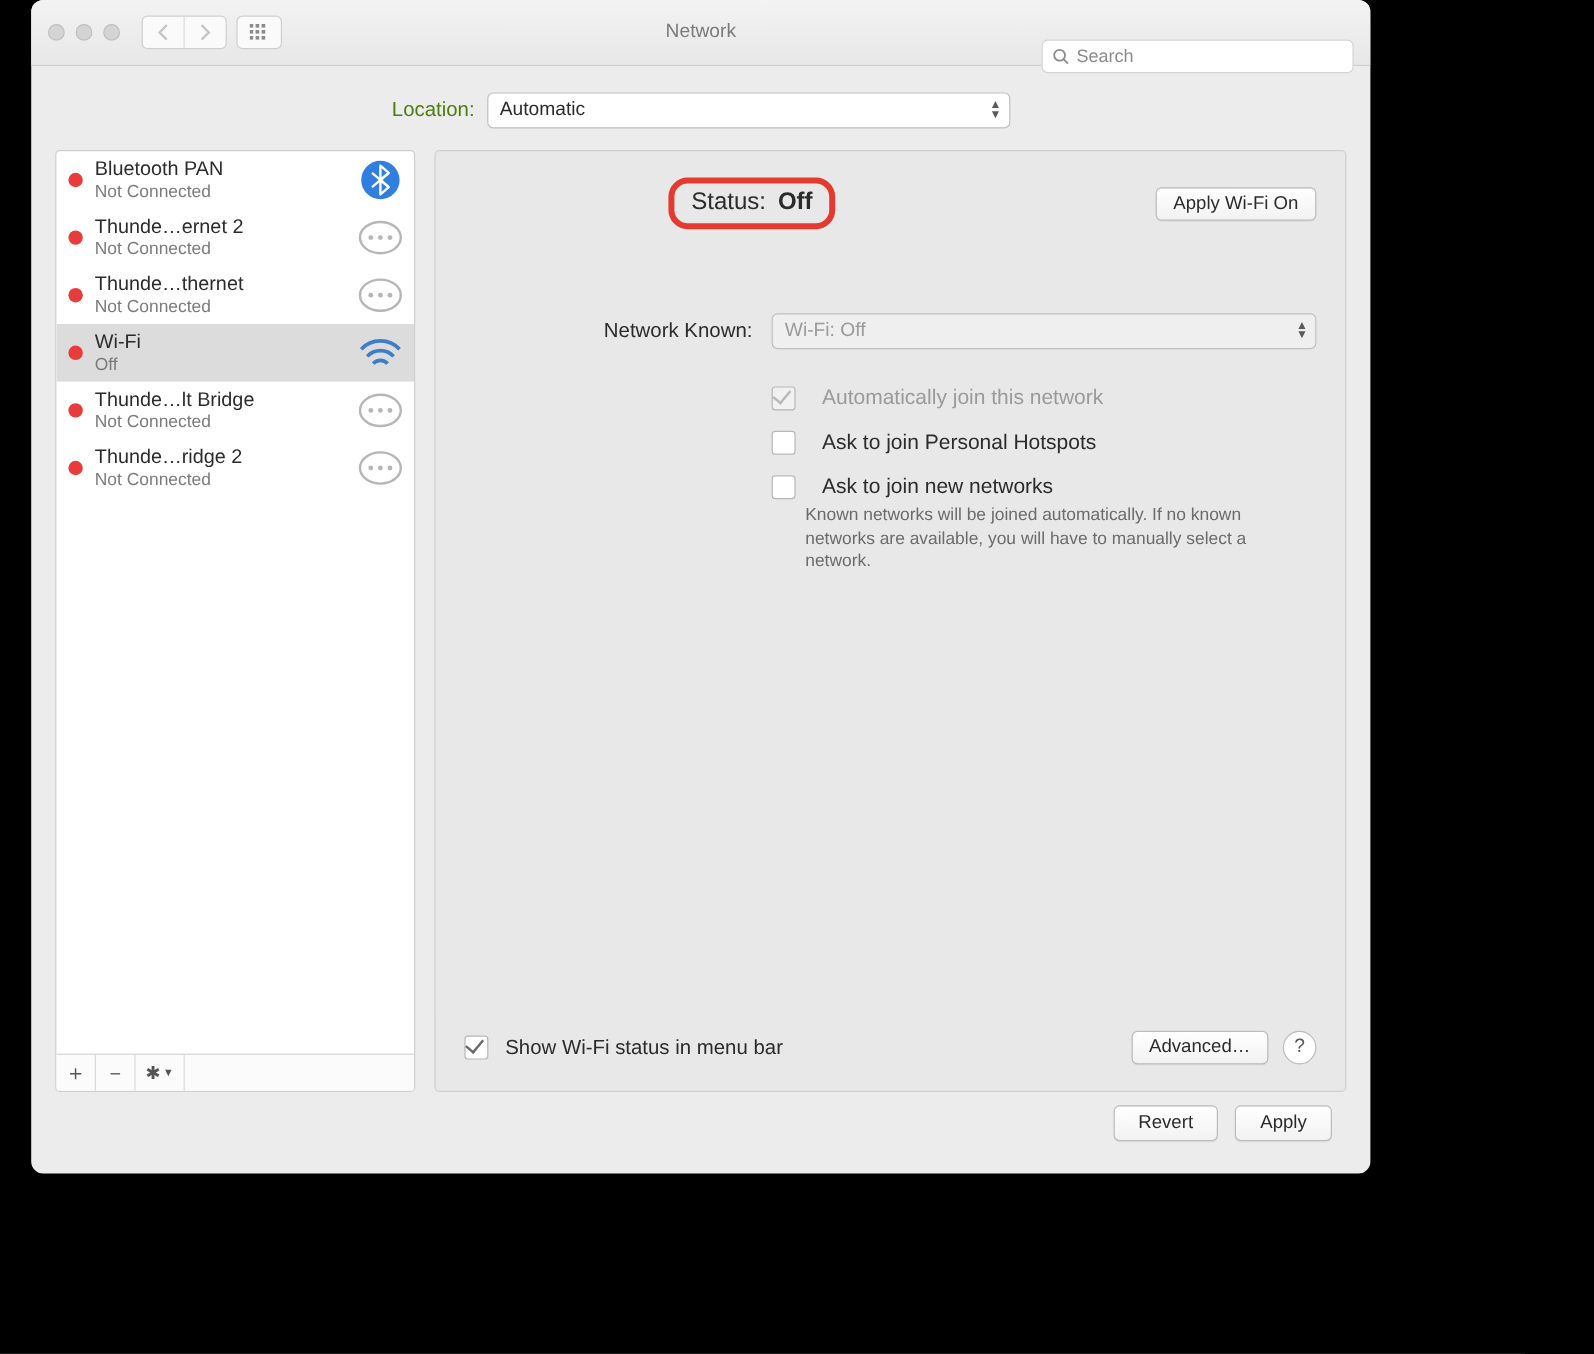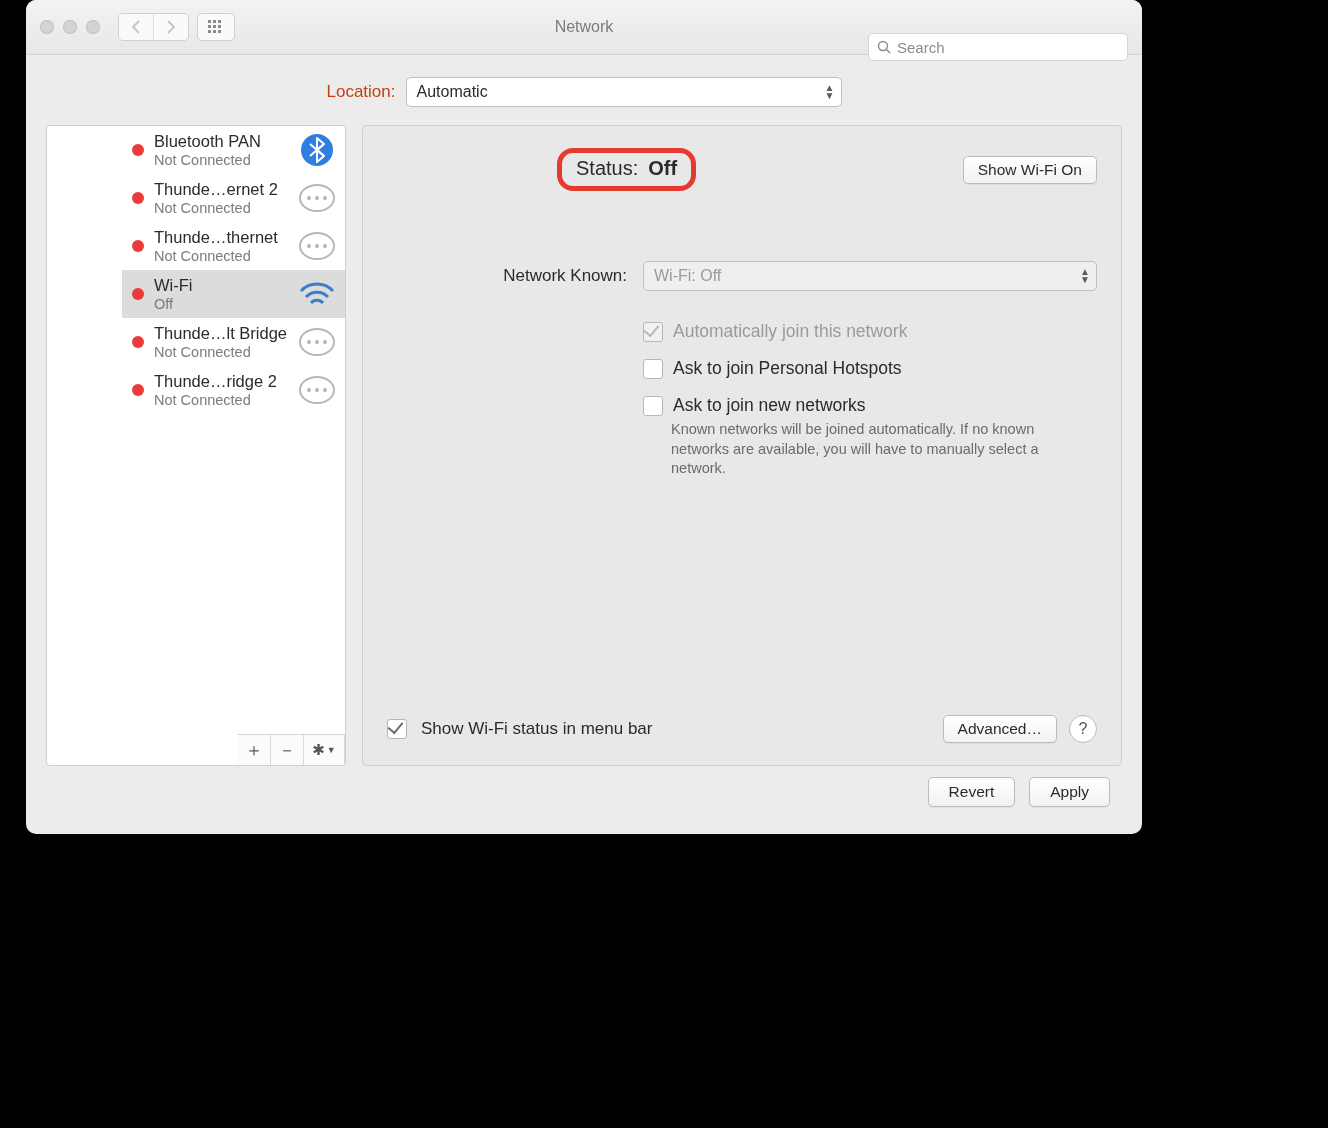--- a/index.html
+++ b/index.html
@@ -1,18 +1,18 @@
 <!DOCTYPE html>
 <html><head>
 <meta charset="utf-8">
 <style>
   html, body { margin:0; padding:0; background:#000; font-family:-apple-system, "Helvetica Neue", Helvetica, Arial, sans-serif; color:#2b2b2b; }
   .stage { width:1328px; height:1128px; position:relative; background:#000; }
   .window {
-    position:absolute; left:26px; top:0; width:1116px; height:834px;
+    position:absolute; left:26px; top:0; width:1116px; height:978px;
     background:#ececec; border-radius:10px; box-shadow:0 20px 60px rgba(0,0,0,.5);
     display:flex; flex-direction:column; overflow:hidden;
   }
   
   .toolbar {
     height:54px; background:linear-gradient(#f3f3f3,#e7e7e7);
     border-bottom:1px solid #d0d0d0;
     display:flex; align-items:center; padding:0 14px; position:relative;
   }
   .traffic-lights { display:flex; gap:9px; margin-right:18px; }
@@ -24,35 +24,35 @@
   .grid-btn { width:36px; height:26px; border:1px solid #cfcfcf; border-radius:5px; display:flex; align-items:center; justify-content:center; background:#fafafa; margin-right:8px; color:#8a8a8a;}
   .title { position:absolute; left:0; right:0; text-align:center; font-size:16px; color:#7b7b7b; pointer-events:none; }
   .search {
     margin-left:auto; width:242px; height:26px; border:1px solid #d5d5d5; border-radius:5px;
     background:#fff; display:flex; align-items:center; padding:0 8px; color:#8b8b8b; font-size:15px;margin-top:40px;
   }
   .search svg { margin-right:6px; flex-shrink:0; }
 
   .body { flex:1; display:flex; flex-direction:column; padding:22px 20px 16px 20px; }
   .location-row { display:flex; align-items:center; justify-content:center; gap:10px; margin-bottom:18px; font-size:17px; }
-  .location-row label { color:#c2410c; }
+  .location-row label { color:#4d7c0f; }
   .select {
     height:28px; border:1px solid #c0c0c0; border-radius:5px; background:#fff; display:flex; align-items:center;
     padding:0 24px 0 10px; font-size:16px; color:#2b2b2b; position:relative; min-width:400px;
   }
   .select .stepper {
     position:absolute; right:4px; top:2px; bottom:2px; width:14px;
     display:flex; flex-direction:column; justify-content:center; color:#5a5a5a; font-size:10px; line-height:8px; text-align:center;
   }
   .select .stepper span { height:8px; }
   .select.disabled { background:#efefef; color:#9a9a9a; }
 
   .main-area { flex:1; display:flex; gap:16px; }
   
-  .side-wrap { width:298px; display:flex; flex-direction:column; border:1px solid #cfcfcf; border-radius:4px; overflow:hidden; background:#fff;align-items:flex-end; }
+  .side-wrap { width:298px; display:flex; flex-direction:column; border:1px solid #cfcfcf; border-radius:4px; overflow:hidden; background:#fff; }
   .service-list { flex:1; overflow:auto; }
   .service {
     display:flex; align-items:center; padding:6px 8px 6px 10px; gap:10px; cursor:default;
   }
   .service.selected { background:#dcdcdc; }
   .status-dot { width:12px; height:12px; border-radius:50%; background:#e83b3b; flex-shrink:0; }
   .svc-text { flex:1; min-width:0; }
   .svc-name { font-size:16.5px; color:#2b2b2b; white-space:nowrap; overflow:hidden; text-overflow:ellipsis; }
   .svc-sub  { font-size:14.5px; color:#7b7b7b; margin-top:1px; }
   .svc-icon { width:40px; display:flex; justify-content:center; color:#9e9e9e; }
@@ -78,21 +78,21 @@
   .status-box .val { font-size:20px; font-weight:700; color:#2b2b2b; }
   .toggle-btn { margin-left:auto; }
   .btn {
     height:26px; padding:0 14px; border:1px solid #bcbcbc; border-radius:5px;
     background:linear-gradient(#ffffff,#f2f2f2); font-size:15.5px; color:#2b2b2b; display:inline-flex; align-items:center;
     box-shadow:0 1px 0 rgba(0,0,0,.05);
   }
   .form-row { display:flex; align-items:center; gap:16px; font-size:17px; margin-bottom:10px; }
   .form-row .rlabel { width:240px; text-align:right; }
   .form-col-right { margin-left:256px; display:flex; flex-direction:column; gap:16px; }
-  .cb-row { display:flex; align-items:flex-end; gap:10px; font-size:17.5px; color:#2b2b2b; }
+  .cb-row { display:flex; align-items:flex-end; gap:22px; font-size:17.5px; color:#2b2b2b; }
   .cb-row.disabled { color:#9a9a9a; }
   .cb { width:18px; height:18px; border:1px solid #b8b8b8; border-radius:3px; background:#fff; position:relative; flex-shrink:0; }
   .cb.checked::after { content:""; position:absolute; left:3px; top:-1px; width:7px; height:12px; border-right:2.5px solid #6b6b6b; border-bottom:2.5px solid #6b6b6b; transform:rotate(40deg); }
   .cb.checked.disabled::after { border-color:#b8b8b8; }
   .cb.disabled { background:#f1f1f1; }
   .help-text { font-size:14.5px; color:#6b6b6b; margin:4px 0 0 28px; max-width:400px; line-height:1.35; }
   .detail-bottom { margin-top:auto; display:flex; align-items:center; gap:14px; }
   .help-btn { width:26px; height:26px; border:1px solid #bcbcbc; border-radius:50%; background:#fff; font-size:16px; color:#555; display:flex; align-items:center; justify-content:center; }
 
   .footer { height:52px; display:flex; align-items:center; justify-content:flex-end; gap:14px; padding-right:12px; }
@@ -268,21 +268,21 @@
         </div>
       </div>
 
       <div class="detail">
         <div class="status-row">
           <div class="status-box">
             <span class="lbl">Status:</span>
             <span class="val">Off</span>
           </div>
           <div class="btn toggle-btn">
-            <span>Show Wi-Fi On</span>
+            <span>Apply Wi-Fi On</span>
           </div>
         </div>
 
         <div class="form-row" style="margin-bottom:30px">
           <div class="rlabel">Network Known:</div>
           <div class="select disabled" style="flex:1; min-width:0">
             <span>Wi-Fi: Off</span>
             <div class="stepper">
                   <span>▲</span>
                   <span>▼</span>

